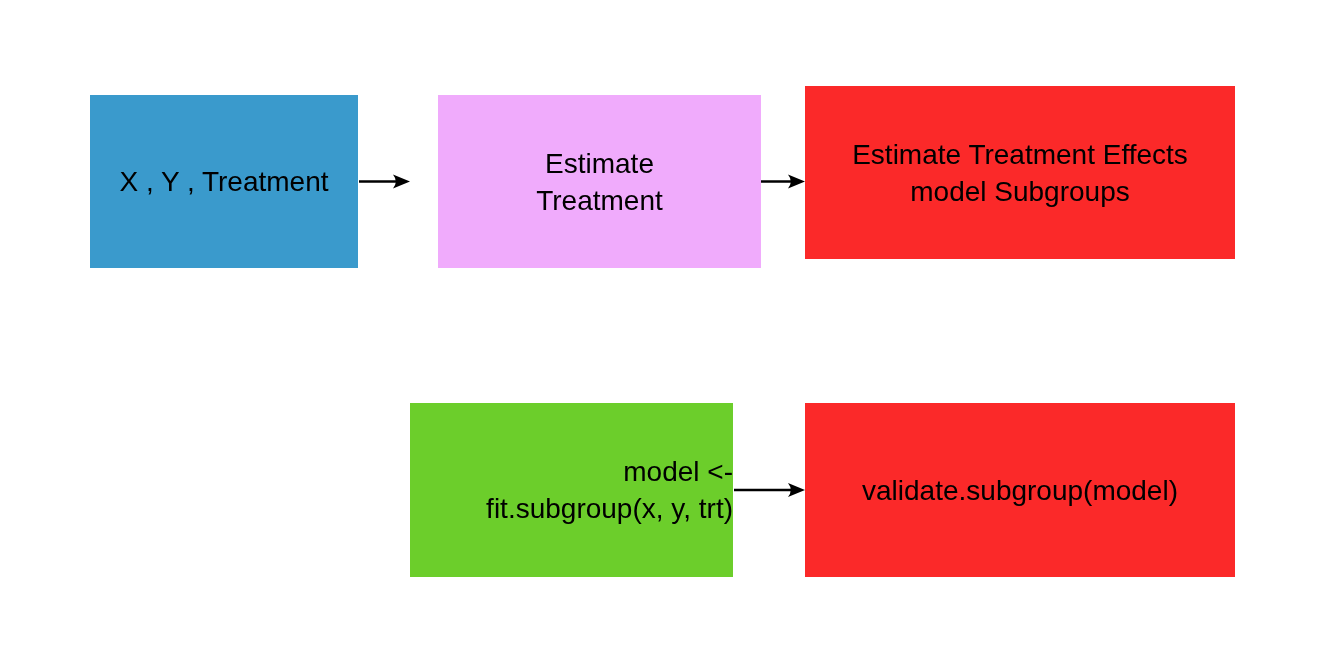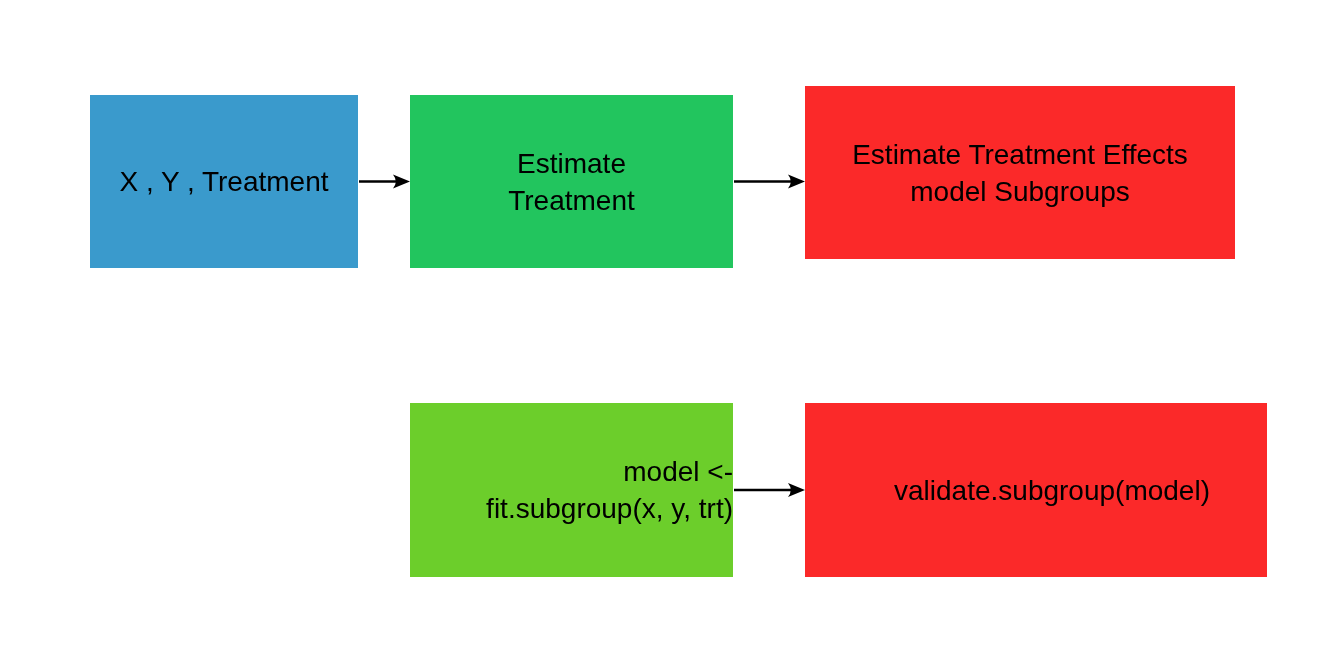--- a/index.html
+++ b/index.html
@@ -29,21 +29,21 @@
   }
   .node .line {
     display: block;
     white-space: nowrap;
   }
   
   #node-input-data              { left: 90px;  top: 95px;  width: 268px; height: 173px; }
   #node-estimate-subgroups      { left: 410px; top: 95px;  width: 323px; height: 173px; }
   #node-estimate-effects        { left: 805px; top: 86px;  width: 430px; height: 173px; }
   #node-fit-subgroup            { left: 410px; top: 403px; width: 323px; height: 174px; }
-  #node-validate-subgroup       { left: 805px; top: 403px; width: 430px; height: 174px; padding-left: 32px; }
+  #node-validate-subgroup       { left: 805px; top: 403px; width: 430px; height: 174px; }
 
   #arrow-layer {
     position: absolute;
     left: 0;
     top: 0;
     width: 1344px;
     height: 672px;
     pointer-events: none;
   }
 </style>
@@ -64,21 +64,21 @@
     <g>
       <line x1="734" y1="490" x2="792" y2="490" stroke="#000000" stroke-width="2.6"></line>
       <path d="M 805 490 L 788 483 Q 793.5 490 788 497 Z" fill="#000000"></path>
     </g>
   </svg>
 
   <div class="node" id="node-input-data" style="background-color: rgb(58, 154, 204);">
     <span class="line">X , Y , Treatment</span>
   </div>
 
-  <div class="node" id="node-estimate-subgroups" style="background-color: #22c55e;">
+  <div class="node" id="node-estimate-subgroups" style="background-color: #f0abfc; margin-left: 28px;">
     <span class="line">Estimate</span>
     <span class="line">Treatment</span>
   </div>
 
   <div class="node" id="node-estimate-effects" style="background-color: rgb(251, 41, 41);">
     <span class="line">Estimate Treatment Effects</span>
     <span class="line">model Subgroups</span>
   </div>
 
   <div class="node" id="node-fit-subgroup" style="background-color: rgb(108, 206, 43); align-items: flex-end;">

